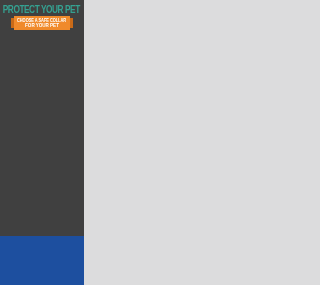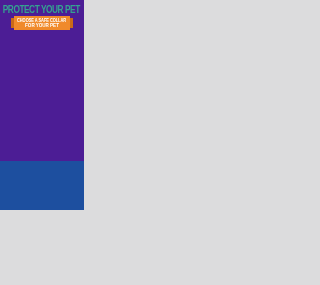--- a/index.html
+++ b/index.html
@@ -1,18 +1,18 @@
 <!DOCTYPE html>
 <html><head>
 <meta charset="utf-8">
 <style>
   html,body{margin:0;padding:0;background:#dcdcdd;}
   body{width:84px;height:285px;overflow:hidden;font-family:"Liberation Sans",sans-serif;
        -webkit-font-smoothing:antialiased;}
-  .page{position:relative;width:84px;height:210px;overflow:hidden;background:#4c1d95;}
+  .page{position:relative;width:84px;height:285px;overflow:hidden;background:#404040;}
 
   
   .hdr{position:absolute;left:-50px;top:-1px;width:184px;text-align:center;}
   .hdr span{display:inline-block;font-size:11px;line-height:11px;font-weight:bold;
        color:#35a191;letter-spacing:-0.6px;white-space:nowrap;
        transform:scaleX(0.755) translateX(-1px);transform-origin:50% 50%;}
 
   
   .ribbon{position:absolute;left:14px;top:16px;width:56px;height:14px;}
   .rb-body{position:absolute;left:0;top:0;width:56px;height:14px;background:#f08a2b;}

